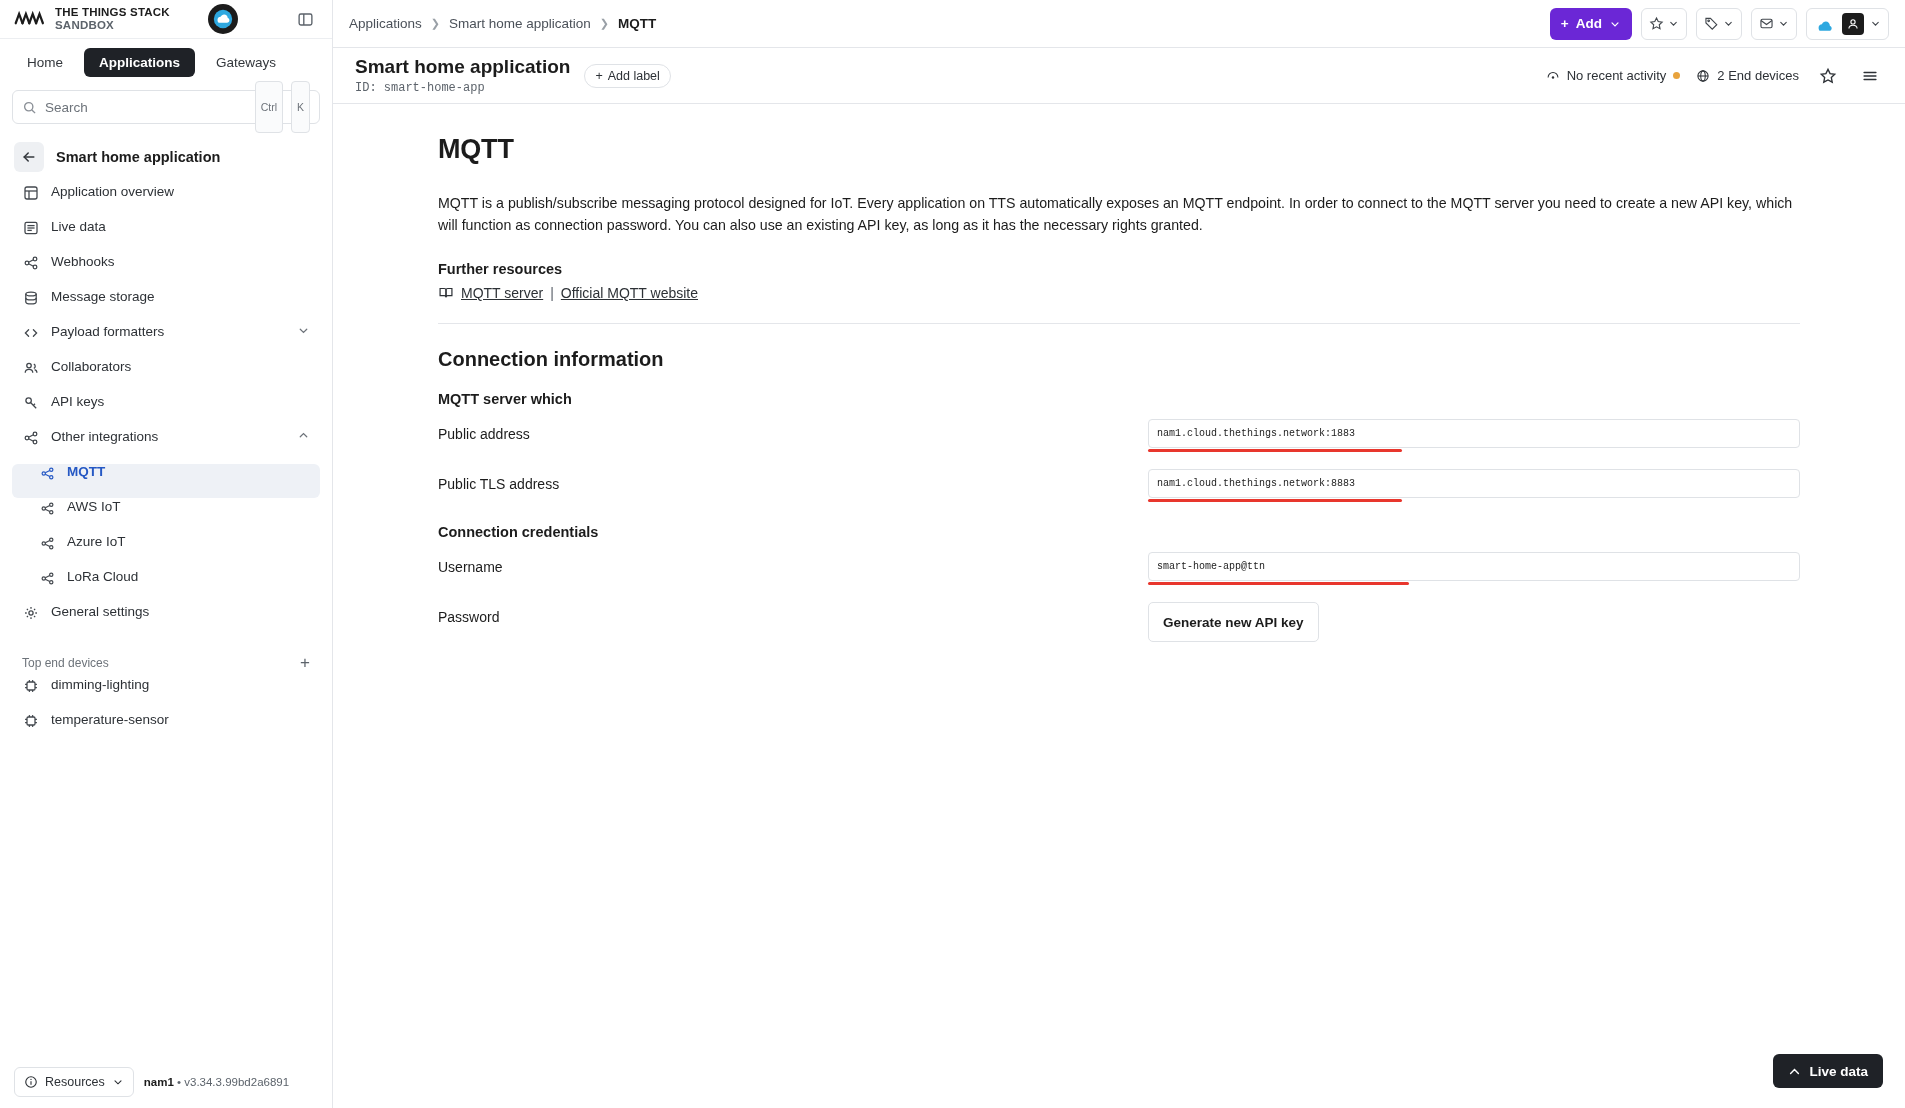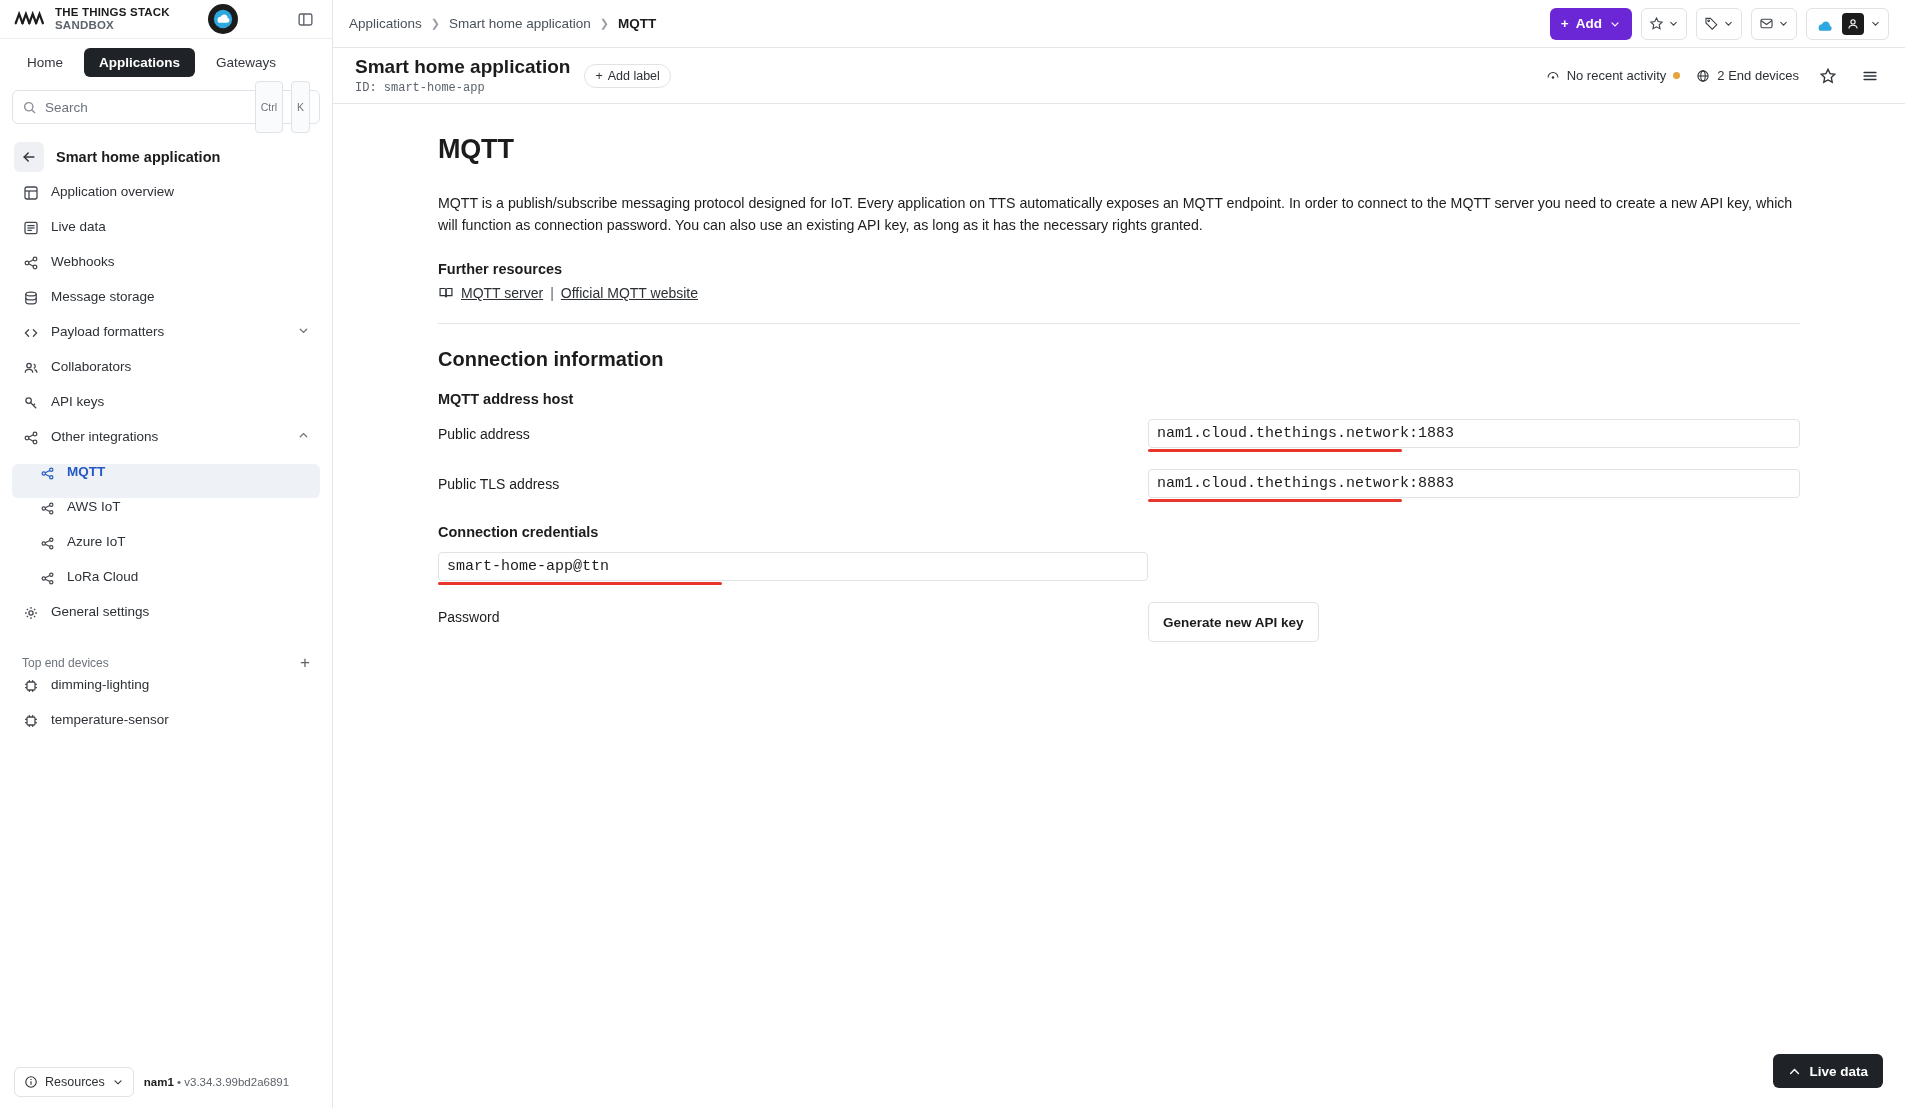--- a/index.html
+++ b/index.html
@@ -165,21 +165,21 @@
   .hr { border: 0; border-top: 1px solid #e4e6ea; margin: 22px 0 0 0; }
 
   h2.sec { font-size: 20px; font-weight: 700; margin-top: 24px; margin-bottom: 20px; }
   h4.grp { font-size: 14.5px; font-weight: 700; margin: 0 0 12px 0; }
 
   .field-row { display: flex; align-items: flex-start; margin-bottom: 17px; }
   .field-label { width: 710px; font-size: 14px; color: #1c1c1c; padding-top: 7px; }
   .field-control { flex: 1; max-width: 710px; }
   .txtbox {
     width: 100%; height: 29px; border: 1px solid #dfe2e6; border-radius: 4px;
-    background: #fff; font-family: "Liberation Mono", monospace; font-size: 15px;
+    background: #fff; font-family: "Liberation Mono", monospace; font-size: 10px;
     color: #1c1c1c; padding: 0 8px; display: flex; align-items: center;
     position: relative;
   }
   .underline-red { height: 3px; background: #e8362d; border-radius: 2px; margin-top: 1px; }
   .genkey {
     display: inline-flex; align-items: center; justify-content: center;
     height: 40px; padding: 0 14px; border: 1px solid #dfe2e6; border-radius: 5px;
     background: #fff; font-size: 13.5px; font-weight: 700; color: #1c1c1c; cursor: pointer;
   }
 
@@ -603,41 +603,42 @@
             </svg>
           <a>MQTT server</a>
           <span class="bar">|</span>
           <a>Official MQTT website</a>
         </div>
 
         <hr class="hr">
 
         <h2 class="sec">Connection information</h2>
 
-        <h4 class="grp">MQTT address host</h4>
+        <h4 class="grp">MQTT server which</h4>
 
         <div class="field-row">
           <div class="field-label">Public address</div>
           <div class="field-control">
             <div class="txtbox">nam1.cloud.thethings.network:1883</div>
             <div class="underline-red" style="width:39%;"></div>
           </div>
         </div>
 
         <div class="field-row">
           <div class="field-label">Public TLS address</div>
           <div class="field-control">
             <div class="txtbox">nam1.cloud.thethings.network:8883</div>
             <div class="underline-red" style="width:39%;"></div>
           </div>
         </div>
 
         <h4 class="grp" style="margin-top:22px;">Connection credentials</h4>
 
         <div class="field-row">
+          <div class="field-label">Username</div>
           <div class="field-control">
             <div class="txtbox">smart-home-app@ttn</div>
             <div class="underline-red" style="width:40%;"></div>
           </div>
         </div>
 
         <div class="field-row">
           <div class="field-label">Password</div>
           <div class="field-control">
             <div class="genkey">Generate new API key</div>

